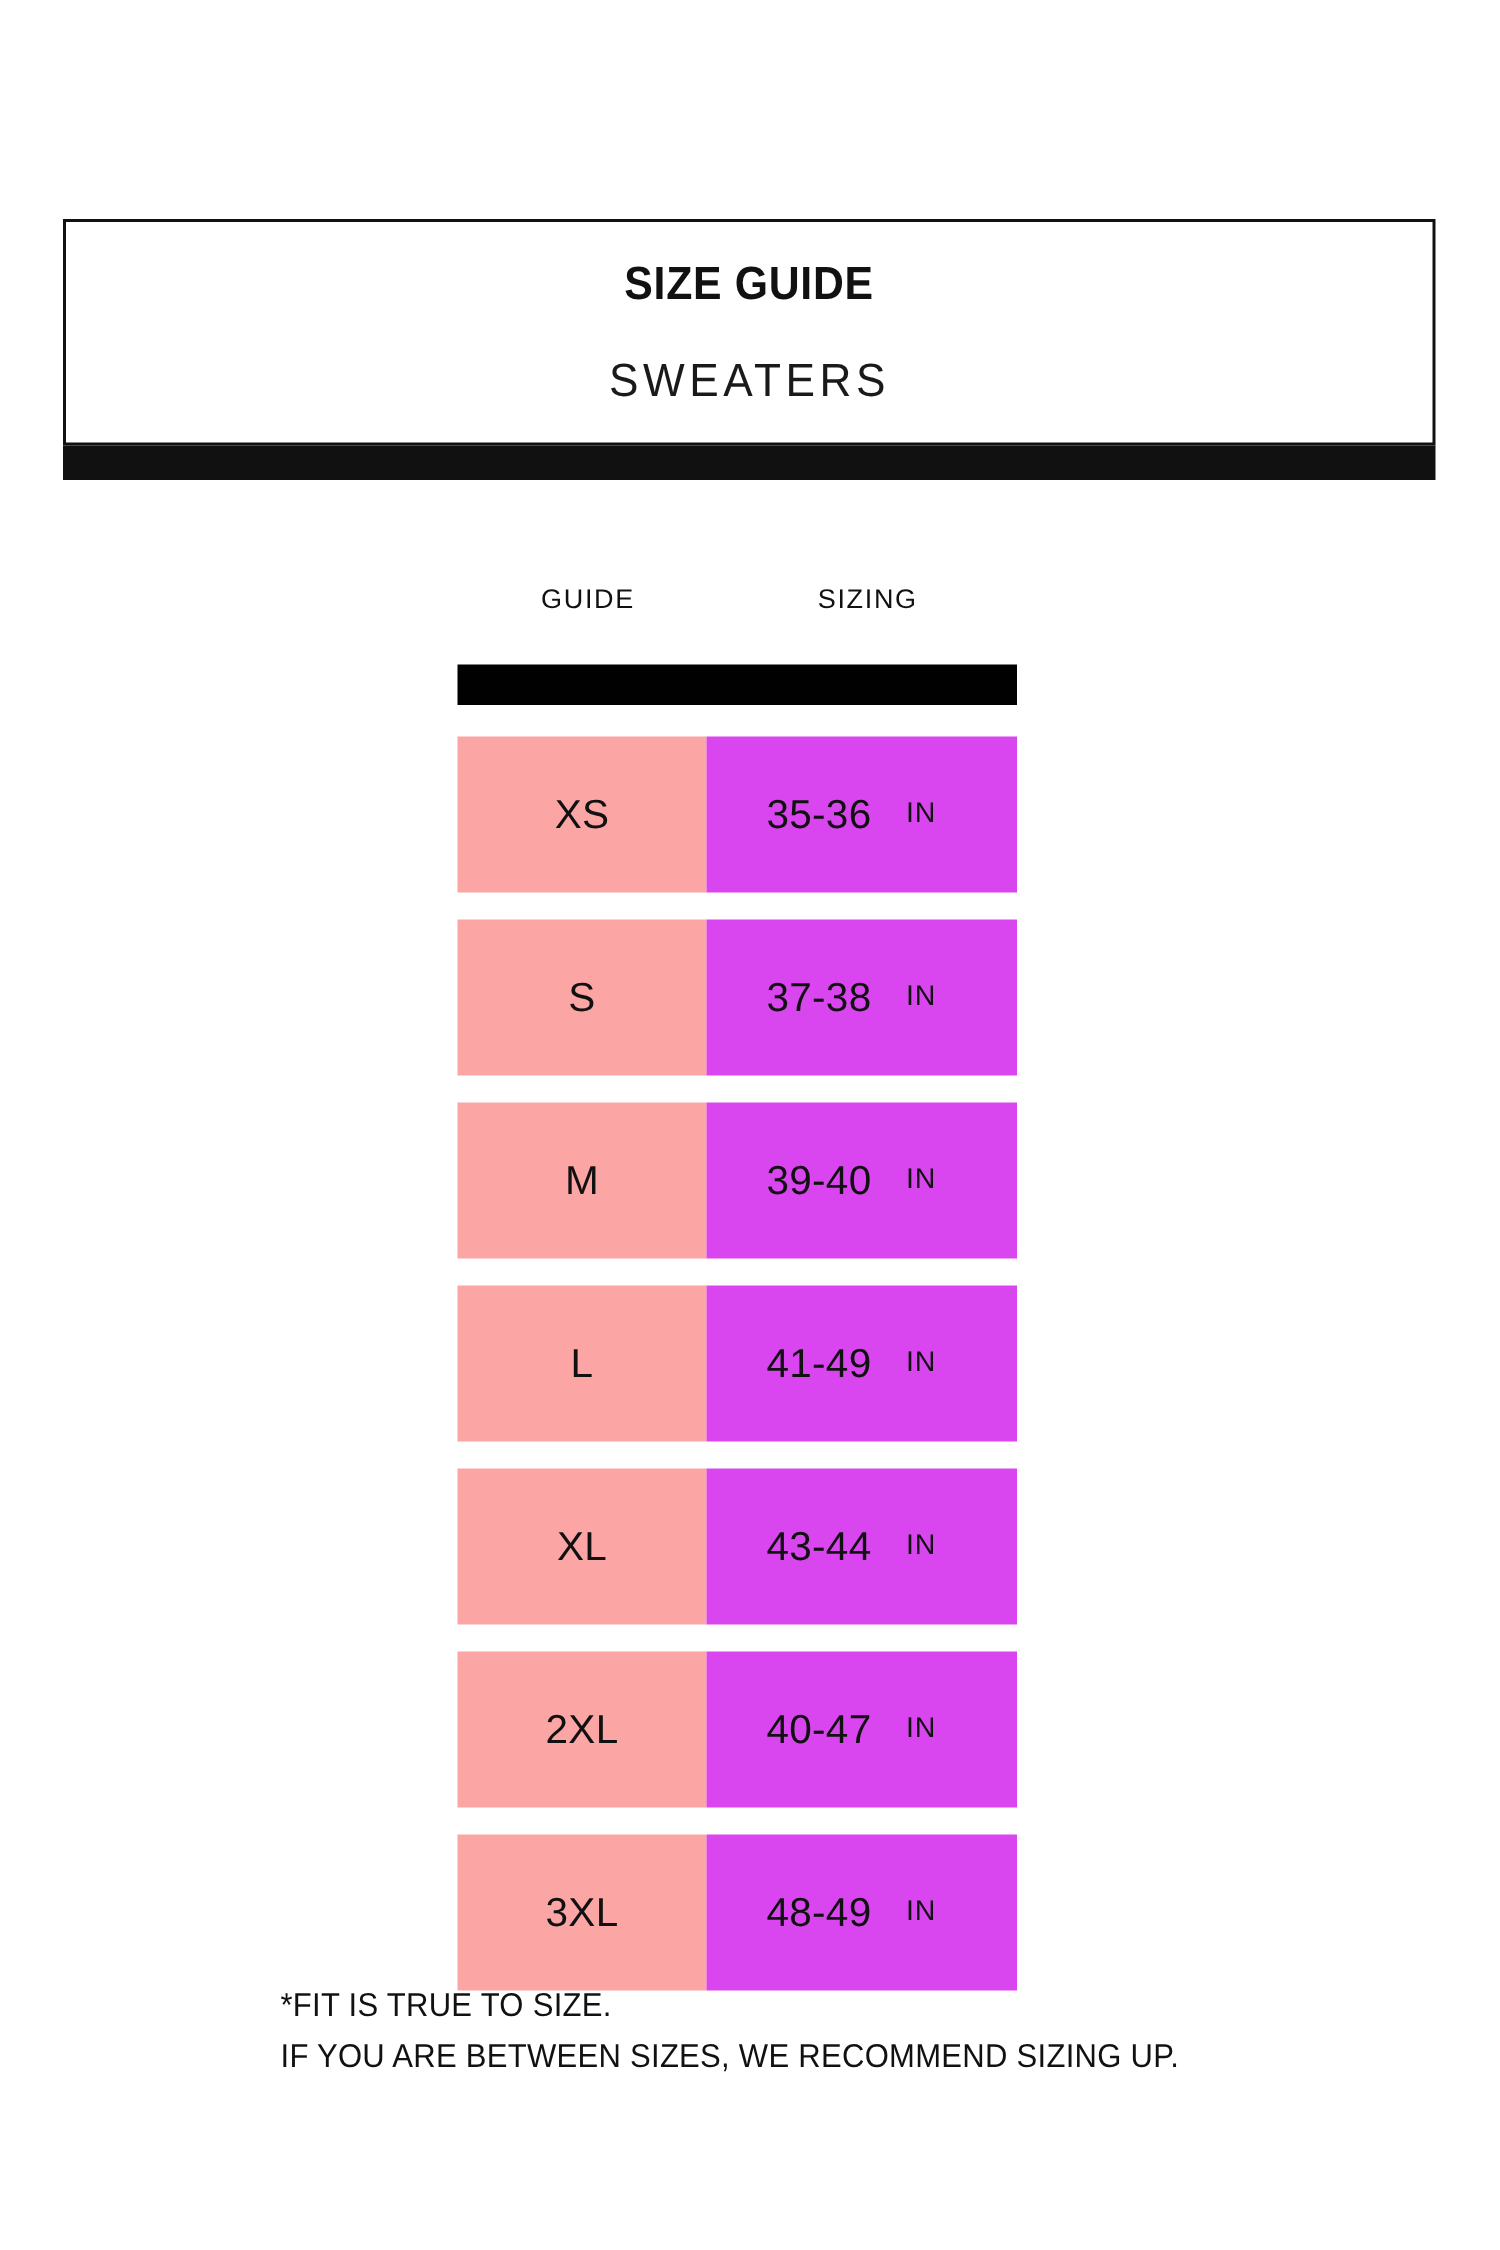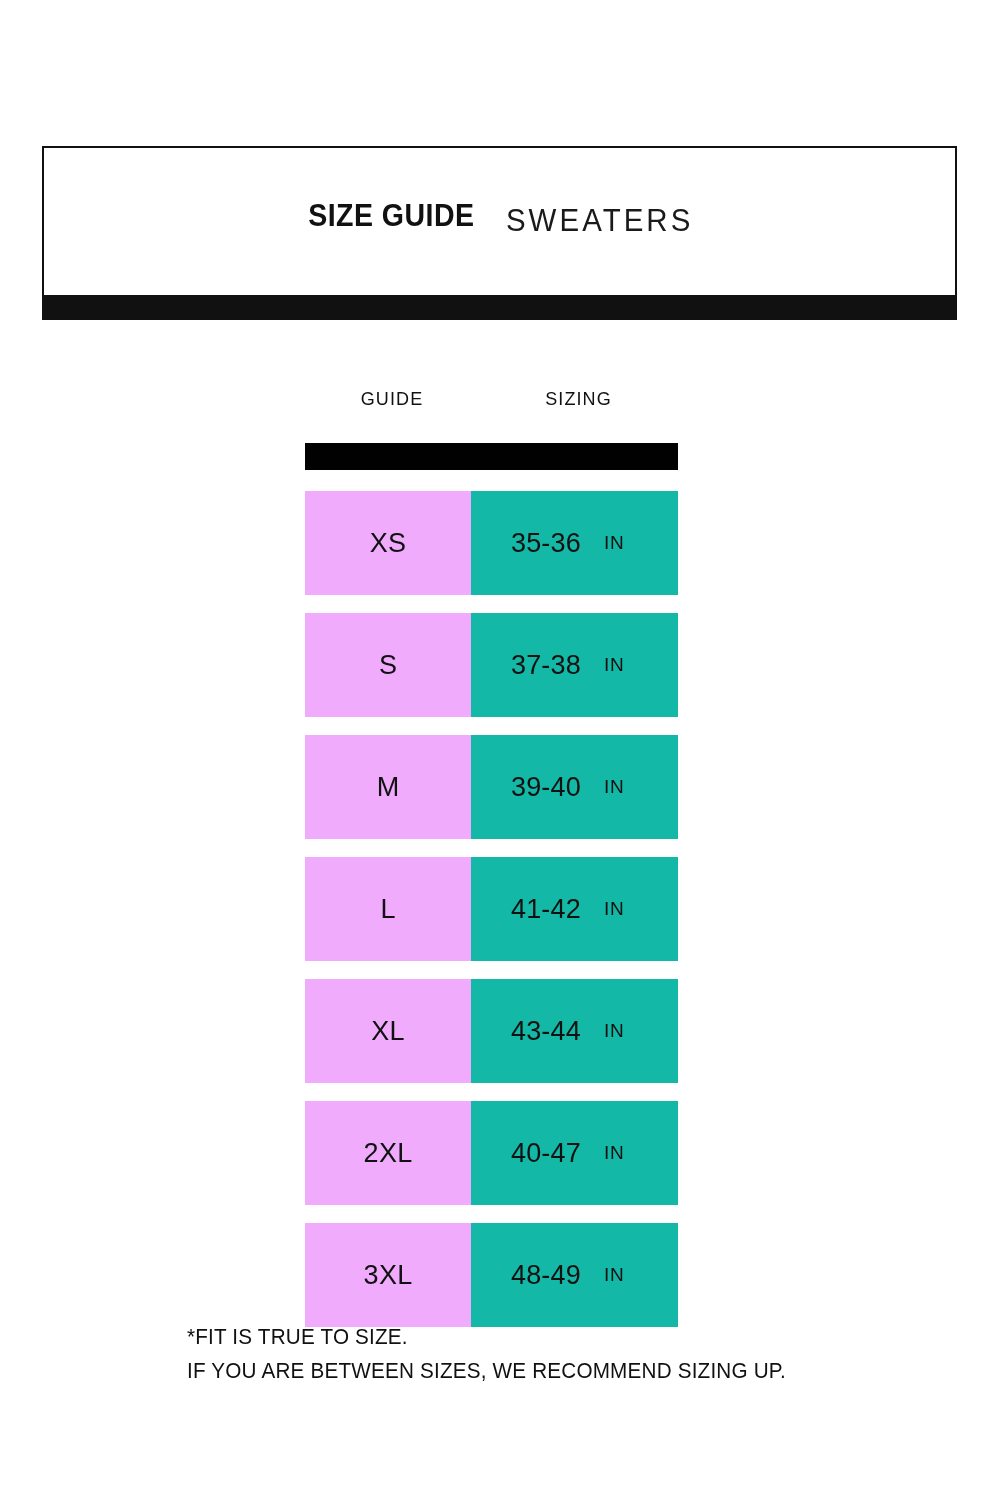--- a/index.html
+++ b/index.html
@@ -20,21 +20,21 @@
   .header-card {
     position: absolute;
     left: 42px;
     top: 146px;
     width: 915px;
     height: 151px;
     border: 2px solid #111111;
     box-sizing: border-box;
     background: #ffffff;
     display: flex;
-    flex-direction: row;
+    flex-direction: column;
     align-items: center;
     justify-content: center;
     gap: 20px;
   }
   .header-title {
     font-family: "Liberation Sans Narrow", "Liberation Sans", sans-serif;
     font-weight: 700;
     font-size: 31px;
     letter-spacing: 0.5px;
     color: #111111;
@@ -103,29 +103,29 @@
   .row:last-child { margin-bottom: 0; }
 
   .cell {
     display: flex;
     align-items: center;
     justify-content: center;
     box-sizing: border-box;
   }
   .cell-size {
     width: 174px;
-    background: #f0abfc;
+    background: #fca5a5;
     font-size: 27px;
     font-weight: 400;
     color: #111111;
     letter-spacing: 0.3px;
   }
   .cell-chest {
     width: 216px;
-    background: #14b8a6;
+    background: #d946ef;
     font-size: 27px;
     font-weight: 400;
     color: #111111;
     letter-spacing: 0.2px;
     padding-right: 14px;
   }
   .unit {
     font-size: 19px;
     letter-spacing: 0.6px;
     margin-left: 23px;
@@ -190,21 +190,21 @@
       <div class="cell cell-size">M</div>
       <div class="cell cell-chest">
         <span>39-40</span>
           <span class="unit">IN</span>
       </div>
     </div>
 
     <div class="row">
       <div class="cell cell-size">L</div>
       <div class="cell cell-chest">
-        <span>41-42</span>
+        <span>41-49</span>
           <span class="unit">IN</span>
       </div>
     </div>
 
     <div class="row">
       <div class="cell cell-size">XL</div>
       <div class="cell cell-chest">
         <span>43-44</span>
           <span class="unit">IN</span>
       </div>

